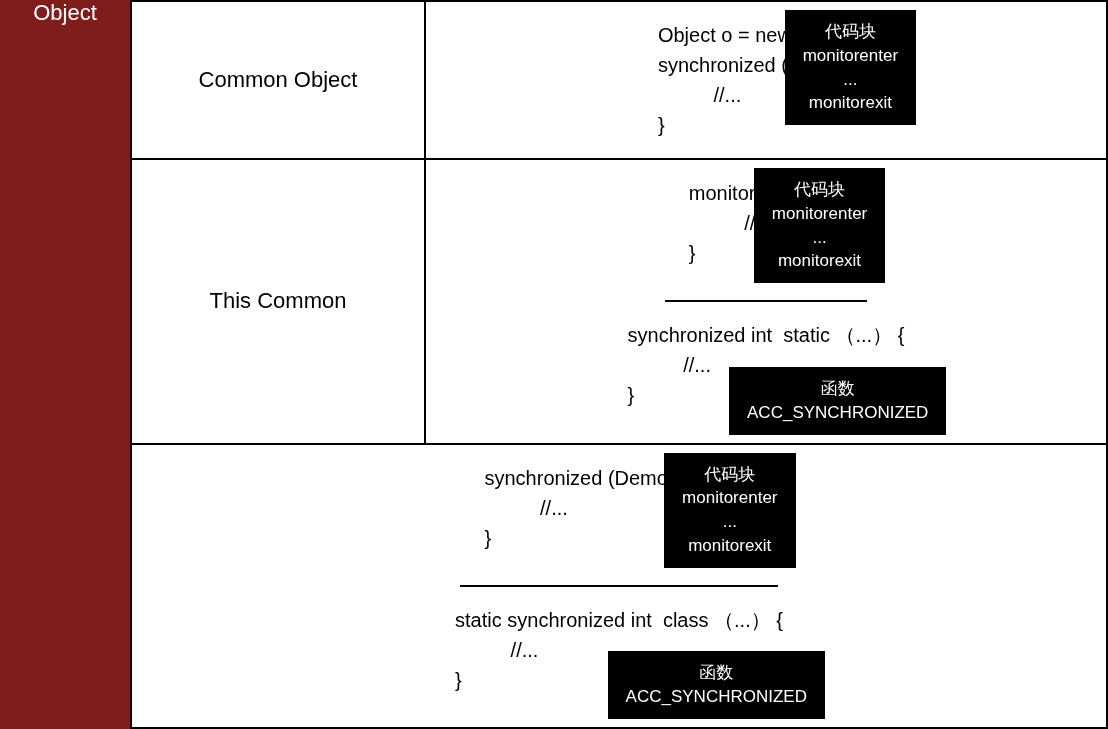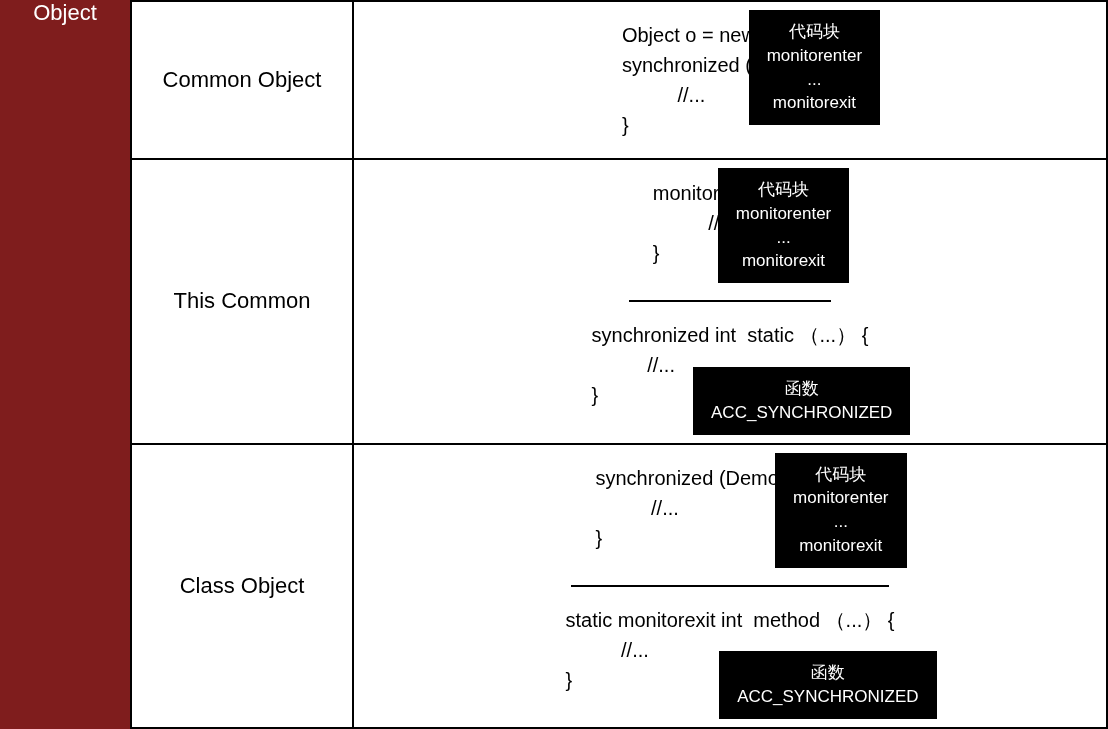--- a/index.html
+++ b/index.html
@@ -39,21 +39,21 @@
     .section {
       display: flex;
       border: 2px solid #000;
       border-bottom: none;
       flex: 1;
     }
     .section:last-child {
       border-bottom: 2px solid #000;
     }
     .label-col {
-      width: 222px;
+      width: 294px;
       display: flex;
       align-items: center;
       justify-content: center;
       font-size: 22px;
       color: #000;
       border-right: 2px solid #000;
     }
     .code-col {
       flex: 1;
       display: flex;
@@ -140,35 +140,32 @@
           <div class="code-text">synchronized int  static （...） {
           //...
 }</div>
           <div class="badge badge-bottom">函数
 ACC_SYNCHRONIZED</div>
         </div>
       </div>
     </div>
 
     <div class="section" style="flex:2;">
-      <div class="label-col">
-        <span>Class Object</span>
-      </div>
       <div class="code-col">
         <div class="code-cell">
           <div class="code-text">synchronized (Demo.method){
           //...
 }</div>
           <div class="badge badge-top">代码块
 monitorenter
 ...
 monitorexit</div>
         </div>
         <div class="code-cell">
-          <div class="code-text">static monitorexit int  method （...） {
+          <div class="code-text">static synchronized int  class （...） {
           //...
 }</div>
           <div class="badge badge-bottom">函数
 ACC_SYNCHRONIZED</div>
         </div>
       </div>
     </div>
 
   </div>
 </div>

